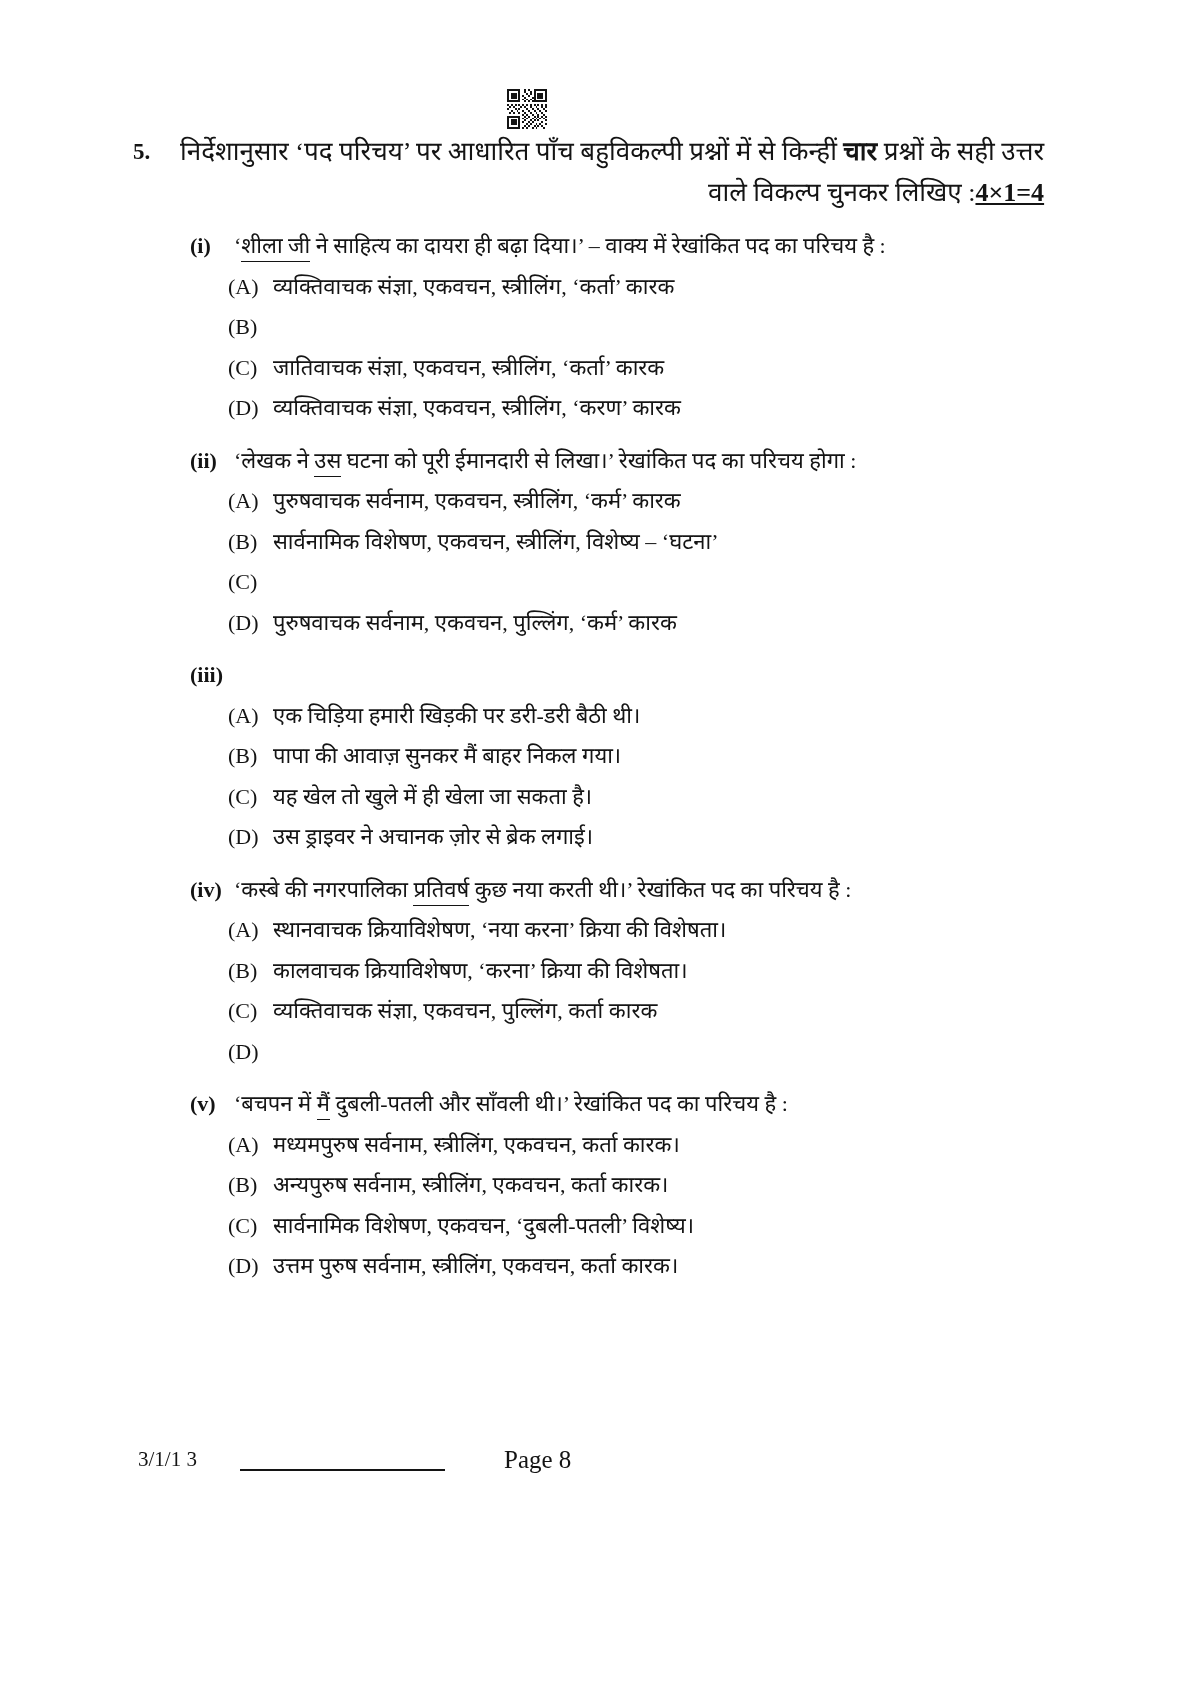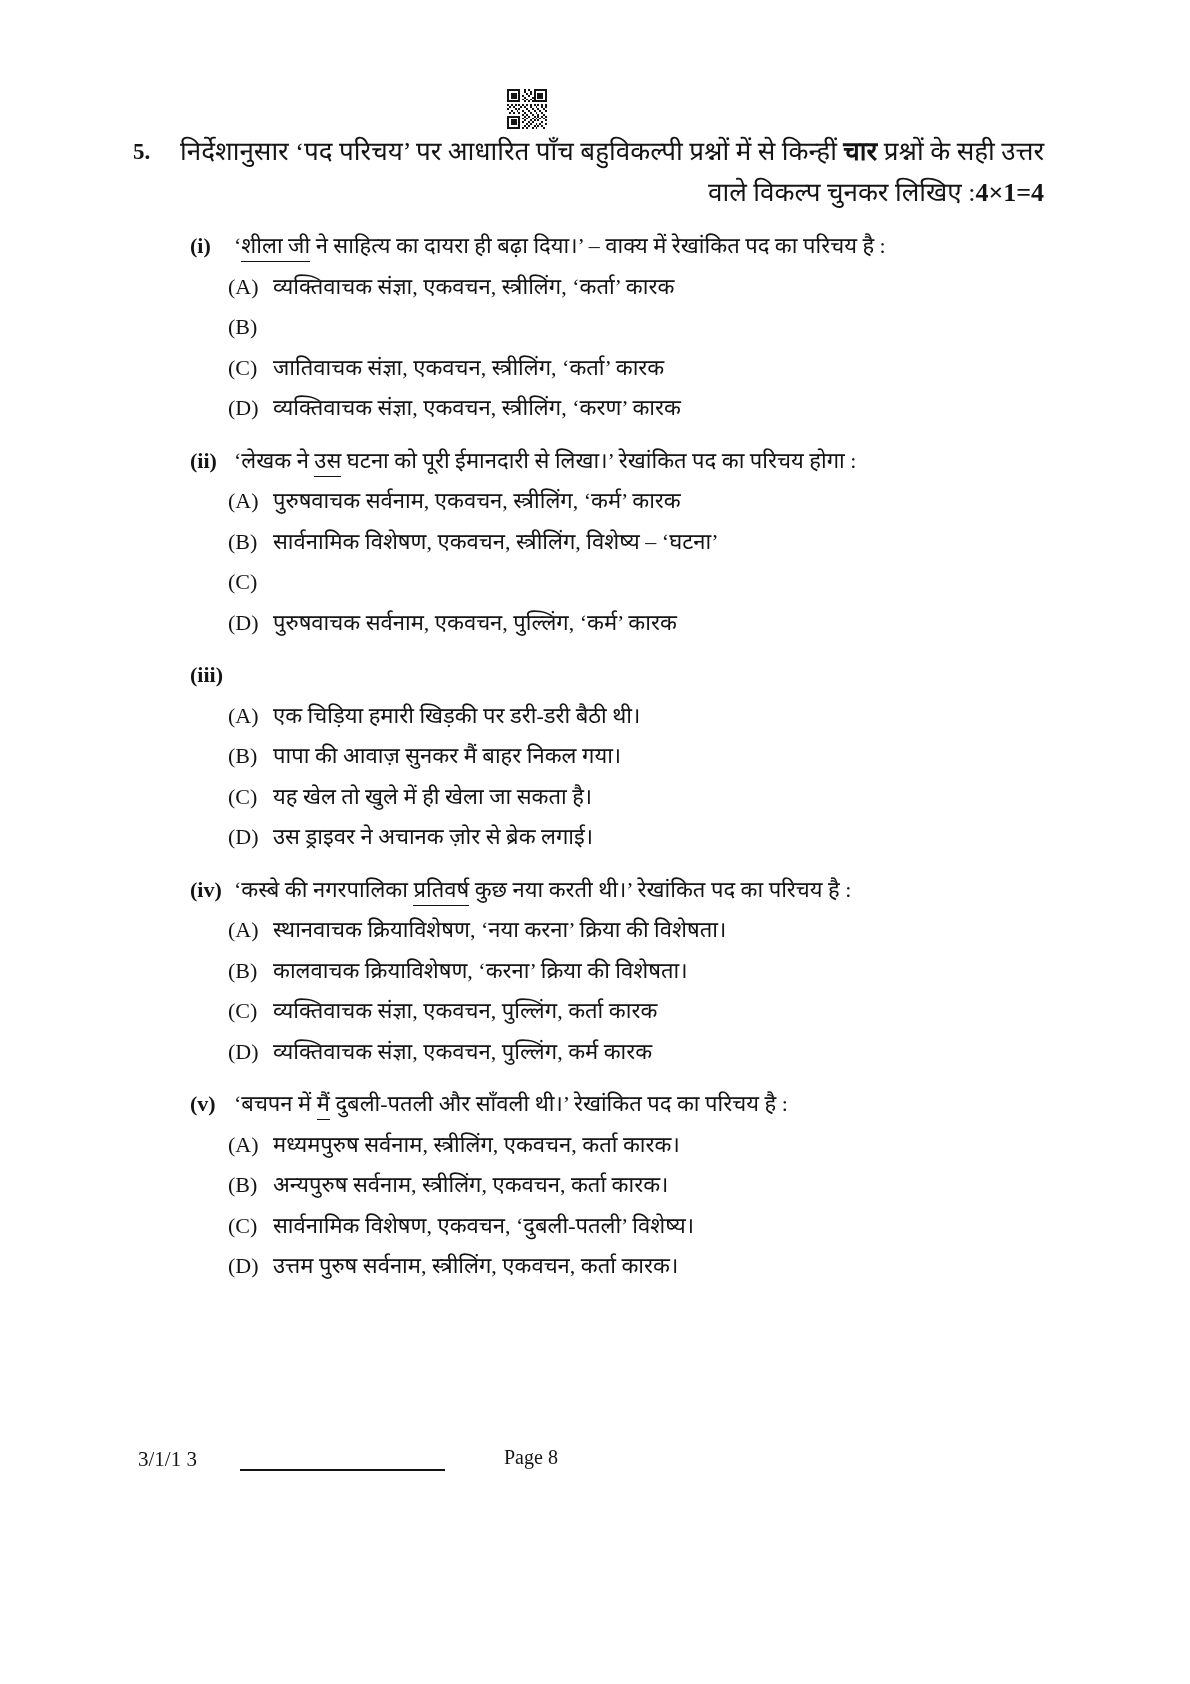--- a/index.html
+++ b/index.html
@@ -16,38 +16,38 @@
   
   .qr{position:absolute;left:507px;top:89px;width:40px;height:40px;}
   .qr svg{width:100%;height:100%;}
 
   
   .q5{position:absolute;left:133px;top:131px;width:911px;display:flex;}
   .q5-num{font-weight:700;font-size:23px;width:47px;line-height:41px;flex:none;}
   .q5-body{flex:1;font-size:26px;line-height:41px;}
   .q5-line1{white-space:nowrap;}
   .q5-line2{display:flex;justify-content:flex-end;white-space:nowrap;}
-  .marks{font-weight:700;}
+  .marks{font-weight:700;text-decoration:underline;}
 
   
   .subs{position:absolute;left:133px;top:226px;width:911px;font-size:22px;line-height:40.5px;}
   .sub{margin-bottom:12px;}
   .sub-q{display:flex;padding-left:57px;}
   .sub-label{font-weight:700;width:44px;flex:none;}
   .sub-text{white-space:nowrap;}
   .opt{display:flex;padding-left:95px;}
   .opt-label{width:45px;flex:none;}
   .opt-text{white-space:nowrap;}
   .u{border-bottom:1.6px solid #141414;padding-bottom:3px;}
   .u:empty{display:none;}
 
   
   .footer-code{position:absolute;left:138px;top:1447px;font-size:21px;}
   .footer-line{position:absolute;left:240px;top:1469px;width:205px;height:2px;background:#141414;}
-  .footer-page{position:absolute;left:504px;top:1446px;font-size:20px;}
+  .footer-page{position:absolute;left:504px;top:1446px;font-size:25px;}
 </style>
 </head>
 <body>
 
 <div class="page">
 
   <div class="qr">
     <svg viewBox="0 0 21 21" shape-rendering="crispEdges" xmlns="http://www.w3.org/2000/svg">
       <rect x="0" y="0" width="7" height="7" fill="#141414"></rect>
       <rect x="1" y="1" width="5" height="5" fill="#ffffff"></rect>
@@ -153,21 +153,20 @@
       <div class="opt">
           <span class="opt-label">(B)</span>
           <span class="opt-text">कालवाचक क्रियाविशेषण, ‘करना’ क्रिया की विशेषता।</span>
         </div>
       <div class="opt">
           <span class="opt-label">(C)</span>
           <span class="opt-text">व्यक्तिवाचक संज्ञा, एकवचन, पुल्लिंग, कर्ता कारक</span>
         </div>
       <div class="opt">
           <span class="opt-label">(D)</span>
-          <span class="opt-text">व्यक्तिवाचक संज्ञा, एकवचन, पुल्लिंग, कर्म कारक</span>
         </div>
     </div>
 
     <div class="sub">
       <div class="sub-q">
         <span class="sub-label">(v)</span>
         <span class="sub-text"><span>‘बचपन में </span><span class="u">मैं</span><span> दुबली-पतली और साँवली थी।’ रेखांकित पद का परिचय है :</span></span>
       </div>
       <div class="opt">
           <span class="opt-label">(A)</span>

